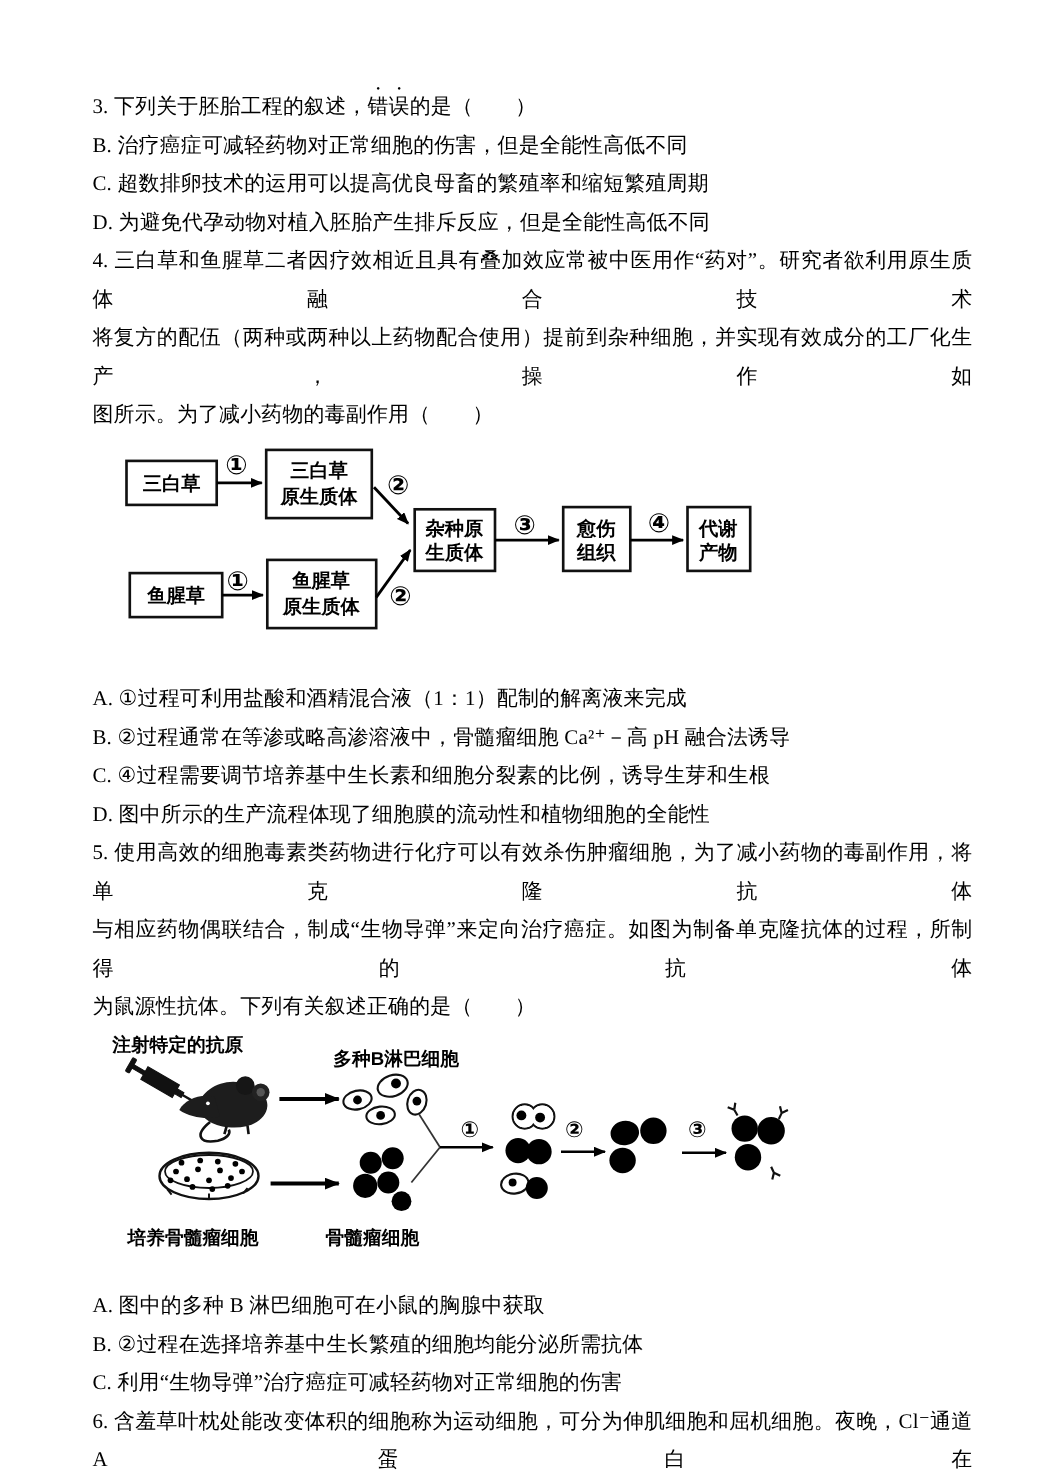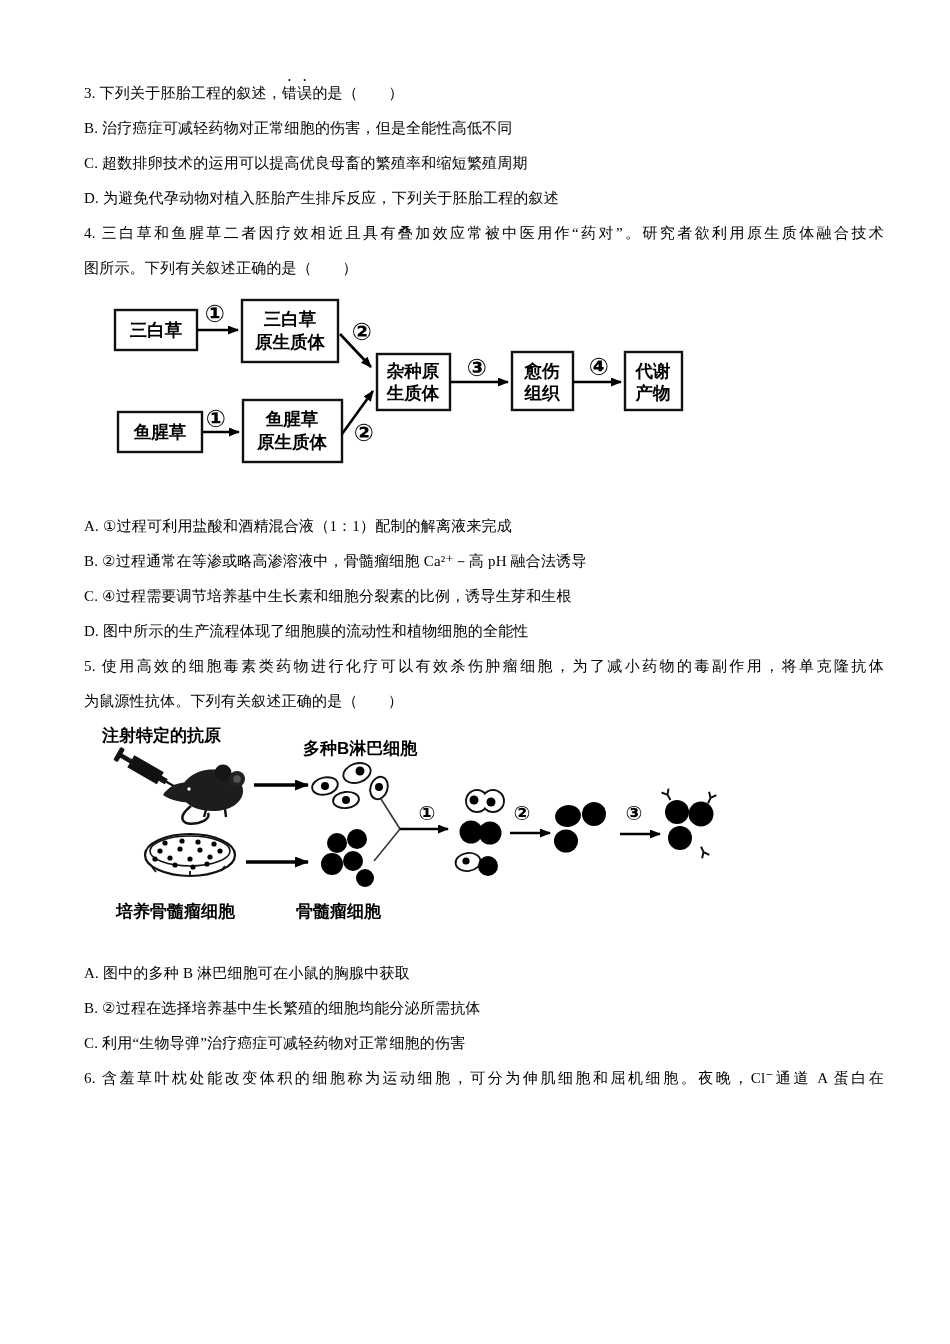--- a/index.html
+++ b/index.html
@@ -5,21 +5,21 @@
   html,body{margin:0;padding:0;background:#ffffff;}
   body{
     width:950px;height:1344px;
     color:#000;
     font-family:"Liberation Serif","DejaVu Serif",serif;
     overflow:hidden;
   }
   .page{padding:76px 54px 0 84px;width:800px;}
   p.line{
     margin:0;
-    font-size:15px;
+    font-size:19px;
     line-height:35px;
     white-space:nowrap;
     letter-spacing:0.2px;
   }
   p.fill{
     white-space:normal;
     text-align:justify;
     text-align-last:justify;
   }
   .emph{
@@ -42,24 +42,25 @@
   .diag-label{font-size:17px;font-weight:700;}
 </style>
 </head>
 <body>
 
 <div class="page">
 
   <p class="line"><span>3. 下列关于胚胎工程的叙述，</span><span class="emph">错误</span><span>的是（　　）</span></p>
   <p class="line">B. 治疗癌症可减轻药物对正常细胞的伤害，但是全能性高低不同</p>
   <p class="line">C. 超数排卵技术的运用可以提高优良母畜的繁殖率和缩短繁殖周期</p>
-  <p class="line">D. 为避免代孕动物对植入胚胎产生排斥反应，下列关于胚胎工程的叙述</p>
+  <p class="line">D. 为避免代孕动物对植入胚胎产生排斥反应，但是全能性高低不同</p>
 
   <p class="line fill">4. 三白草和鱼腥草二者因疗效相近且具有叠加效应常被中医用作“药对”。研究者欲利用原生质体融合技术</p>
-  <p class="line">图所示。下列有关叙述正确的是（　　）</p>
+  <p class="line fill">将复方的配伍（两种或两种以上药物配合使用）提前到杂种细胞，并实现有效成分的工厂化生产，操作如</p>
+  <p class="line">图所示。为了减小药物的毒副作用（　　）</p>
 
   <svg class="flowchart" width="580" height="168" viewBox="0 0 580 168">
     <defs>
       <marker id="ah" markerUnits="userSpaceOnUse" markerWidth="12" markerHeight="10" refX="10" refY="4.5" orient="auto">
         <path d="M0,0 L11,4.5 L0,9 Z" fill="#000"></path>
       </marker>
     </defs>
 
     <g>
       <rect x="3" y="12" width="82" height="40" fill="#fff" stroke="#111" stroke-width="2.4"></rect>
@@ -110,20 +111,21 @@
     <text class="stepnum" x="487" y="77" text-anchor="middle">④</text>
   </svg>
 
   <div class="opts-q4">
     <p class="line">A. ①过程可利用盐酸和酒精混合液（1：1）配制的解离液来完成</p>
     <p class="line">B. ②过程通常在等渗或略高渗溶液中，骨髓瘤细胞 Ca²⁺－高 pH 融合法诱导</p>
     <p class="line">C. ④过程需要调节培养基中生长素和细胞分裂素的比例，诱导生芽和生根</p>
     <p class="line">D. 图中所示的生产流程体现了细胞膜的流动性和植物细胞的全能性</p>
 
     <p class="line fill">5. 使用高效的细胞毒素类药物进行化疗可以有效杀伤肿瘤细胞，为了减小药物的毒副作用，将单克隆抗体</p>
+    <p class="line fill">与相应药物偶联结合，制成“生物导弹”来定向治疗癌症。如图为制备单克隆抗体的过程，所制得的抗体</p>
     <p class="line">为鼠源性抗体。下列有关叙述正确的是（　　）</p>
   </div>
 
   <svg class="mab-diagram" width="630" height="200" viewBox="0 0 630 200">
     <defs>
       <marker id="ahBig" markerUnits="userSpaceOnUse" markerWidth="15" markerHeight="12" refX="13" refY="5.5" orient="auto">
         <path d="M0,0 L14,5.5 L0,11 Z" fill="#000"></path>
       </marker>
       <marker id="ahSm" markerUnits="userSpaceOnUse" markerWidth="12" markerHeight="10" refX="10" refY="4.5" orient="auto">
         <path d="M0,0 L11,4.5 L0,9 Z" fill="#000"></path>

